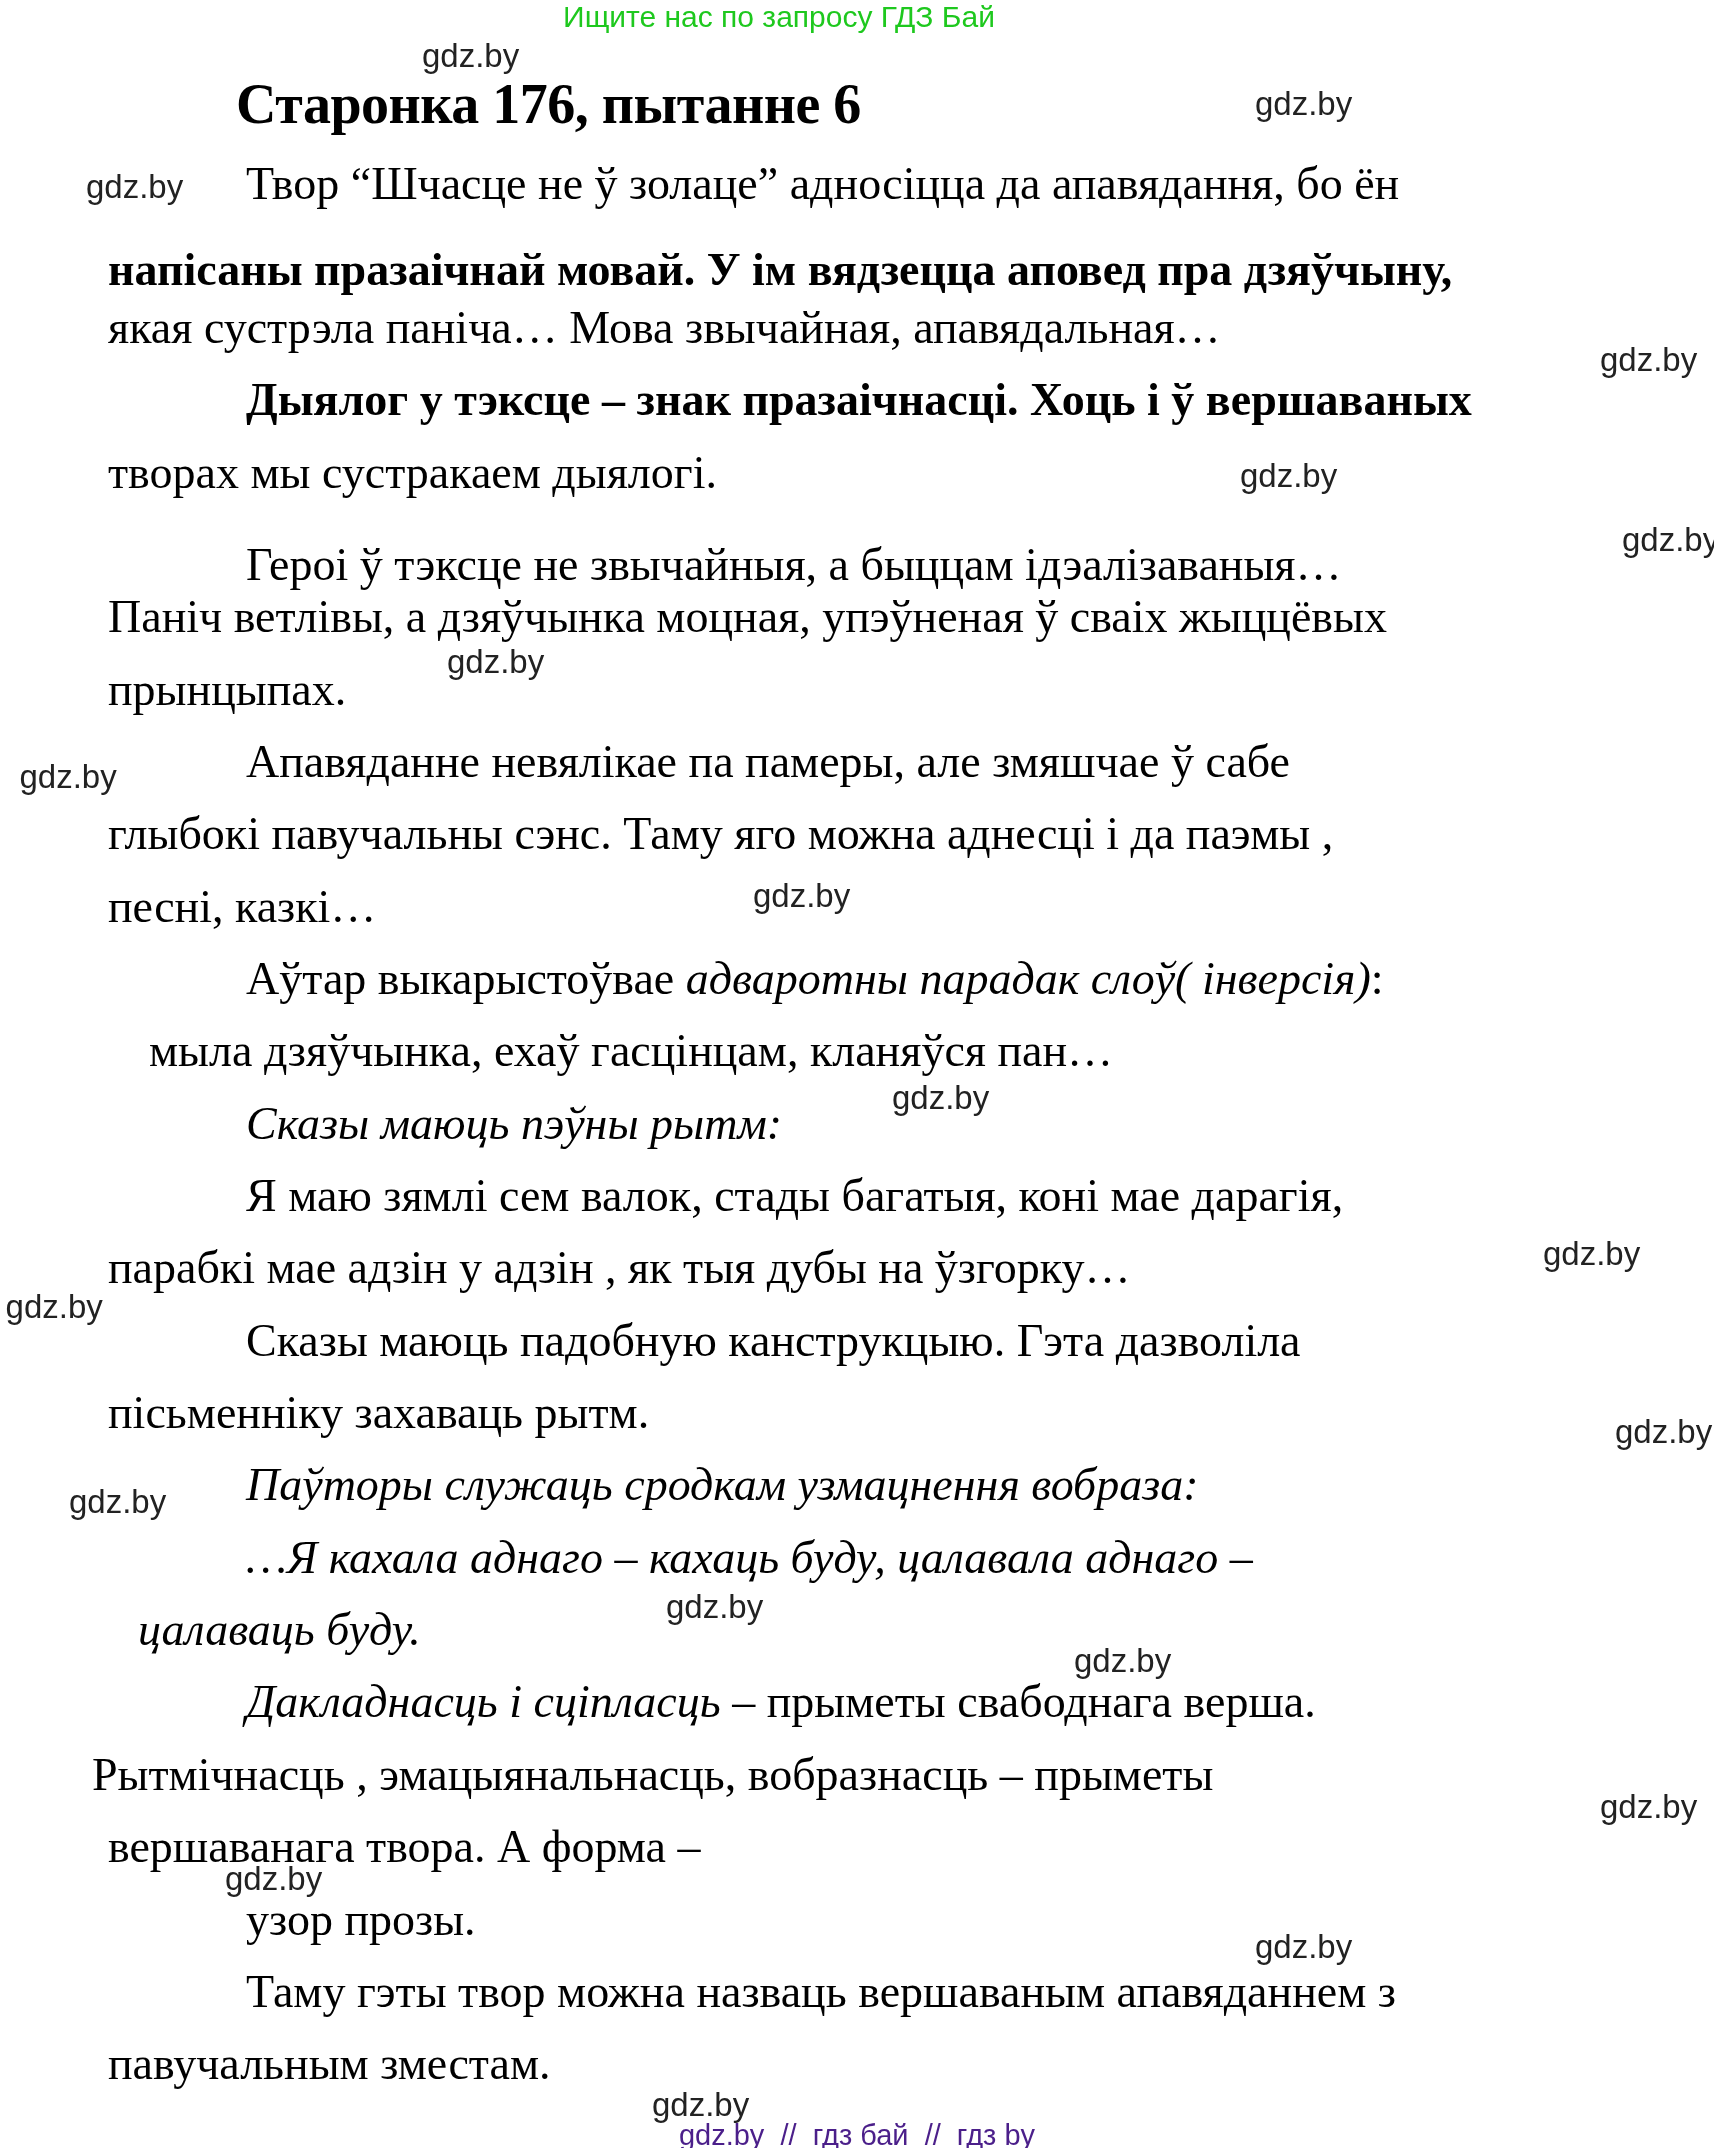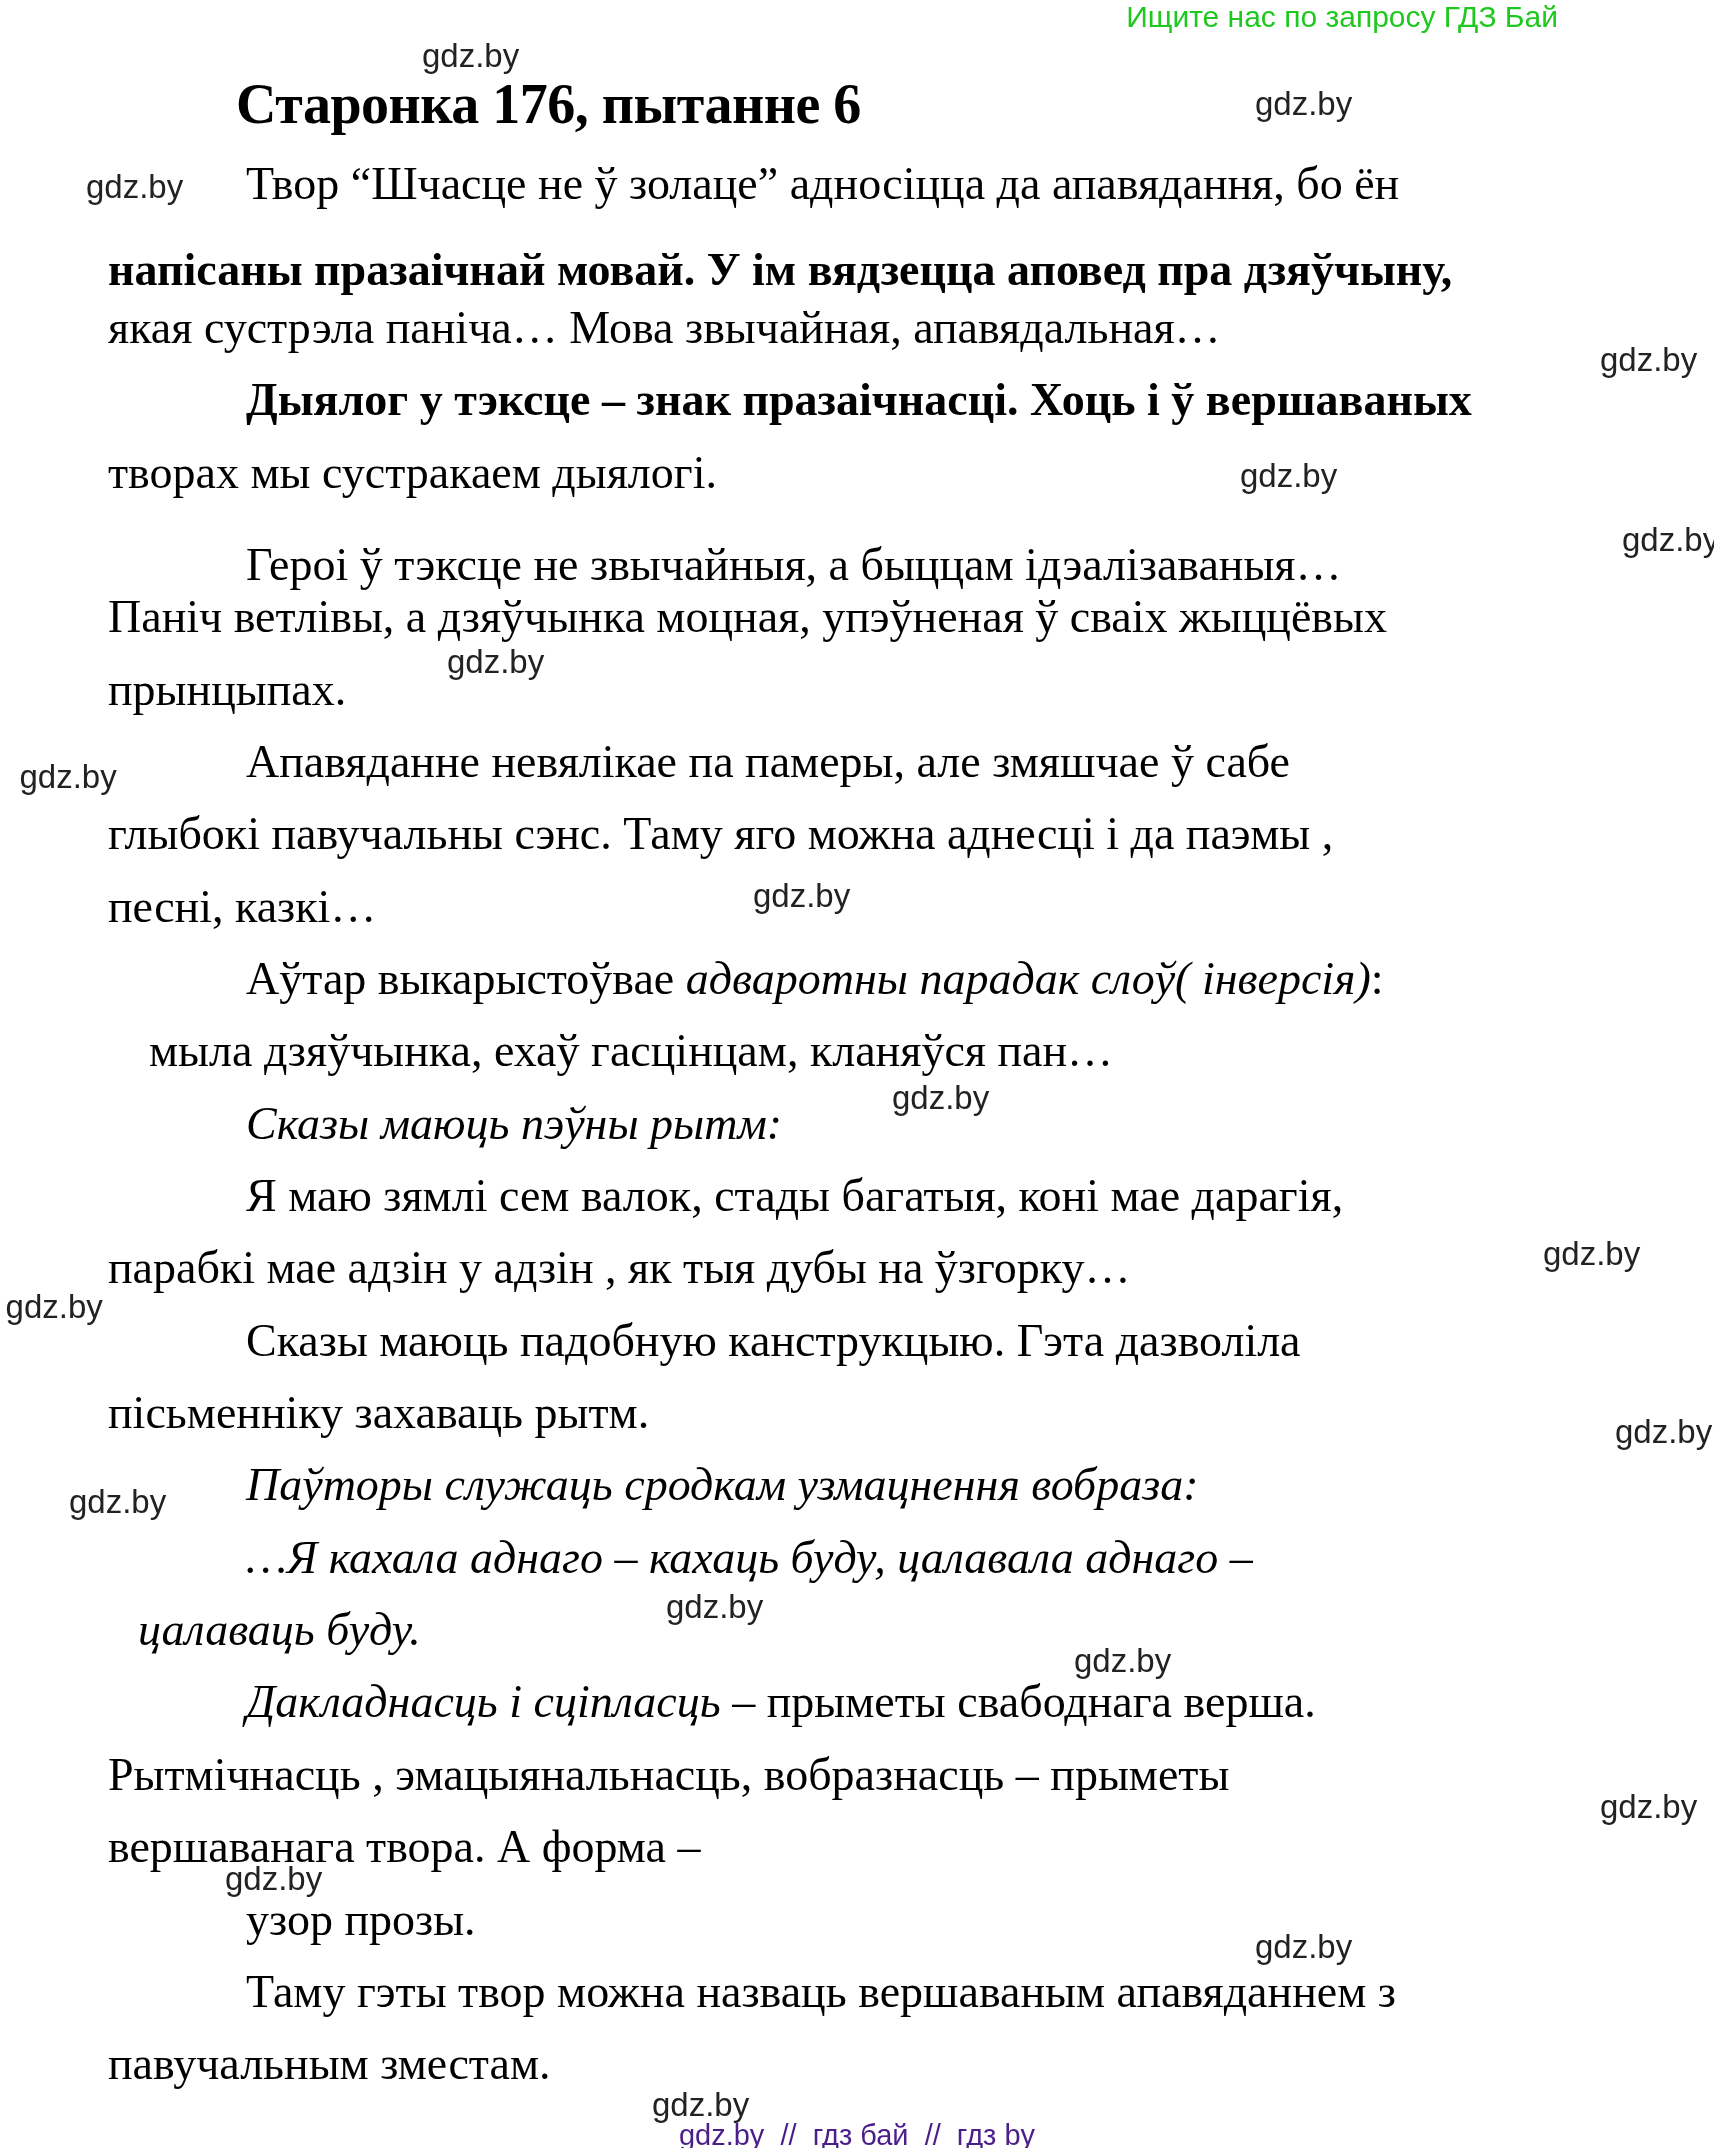--- a/index.html
+++ b/index.html
@@ -1,19 +1,19 @@
 <!DOCTYPE html>
 <html style="font-size:15px"><head>
 <meta charset="utf-8">
 <style>
   html, body { margin: 0; padding: 0; background: #ffffff; }
   body { width: 1714px; height: 2148px; position: relative; overflow: hidden; }
   .page { position: absolute; left: 0; top: 0; width: 1714px; height: 2148px; }
   .promo {
-    position: absolute; top: 0; left: 0; width: 1558px; text-align: right;
+    position: absolute; top: 0; left: 0; width: 1558px; text-align: center;
     font-family: "Liberation Sans", "DejaVu Sans", sans-serif;
     font-size: 30px; line-height: 33px; color: #1ec81e;
   }
   .heading {
     position: absolute; left: 236px; top: 72px; margin: 0;
     font-family: "Liberation Serif", "DejaVu Serif", serif;
     font-weight: bold; font-size: 56px; line-height: 65px; color: #000;
     letter-spacing: -0.5px;
   }
   .line {
@@ -56,21 +56,21 @@
       <p class="line" style="left: 113px; top: 1020px; margin-left: 36px;"><span>мыла дзяўчынка, ехаў гасцінцам, кланяўся пан…</span></p>
       <p class="line" style="left: 246px; top: 1093px;"><span class="it">Сказы маюць пэўны рытм:</span></p>
       <p class="line" style="left: 246px; top: 1165px;"><span>Я маю зямлі сем валок, стады багатыя, коні мае дарагія,</span></p>
       <p class="line" style="left: 108px; top: 1237px;"><span>парабкі мае адзін у адзін , як тыя дубы на ўзгорку…</span></p>
       <p class="line" style="left: 246px; top: 1310px;"><span> Сказы маюць падобную канструкцыю. Гэта дазволіла</span></p>
       <p class="line" style="left: 108px; top: 1382px;"><span>пісьменніку захаваць рытм.</span></p>
       <p class="line" style="left: 246px; top: 1454px;"><span class="it">Паўторы служаць сродкам узмацнення вобраза:</span></p>
       <p class="line" style="left: 246px; top: 1527px;"><span class="it">…Я кахала аднаго – кахаць буду, цалавала аднаго –</span></p>
       <p class="line" style="left: 108px; top: 1599px; margin-left: 30px;"><span class="it">цалаваць буду.</span></p>
       <p class="line" style="left: 246px; top: 1671px;"><span class="it"> Дакладнасць і сціпласць</span><span> – прыметы свабоднага верша.</span></p>
-      <p class="line" style="left: 108px; top: 1744px;"><span>Рытмічнасць , эмацыянальнасць, вобразнасць – прыметы</span></p>
+      <p class="line" style="left: 92px; top: 1744px;"><span>Рытмічнасць , эмацыянальнасць, вобразнасць – прыметы</span></p>
       <p class="line" style="left: 108px; top: 1816px;"><span>вершаванага твора. А форма –</span></p>
       <p class="line" style="left: 246px; top: 1889px;"><span>узор прозы.</span></p>
       <p class="line" style="left: 246px; top: 1961px;"><span>Таму гэты твор можна назваць вершаваным апавяданнем з</span></p>
       <p class="line" style="left: 108px; top: 2033px;"><span>павучальным зместам.</span></p>
     </div>
   <div id="watermarks">
       <span class="wm" style="left: 422px; top: 41px;">gdz.by</span>
       <span class="wm" style="left: 1255px; top: 89px;">gdz.by</span>
       <span class="wm" style="left: 86px; top: 172px;">gdz.by</span>
       <span class="wm" style="left: 1600px; top: 345px;">gdz.by</span>

